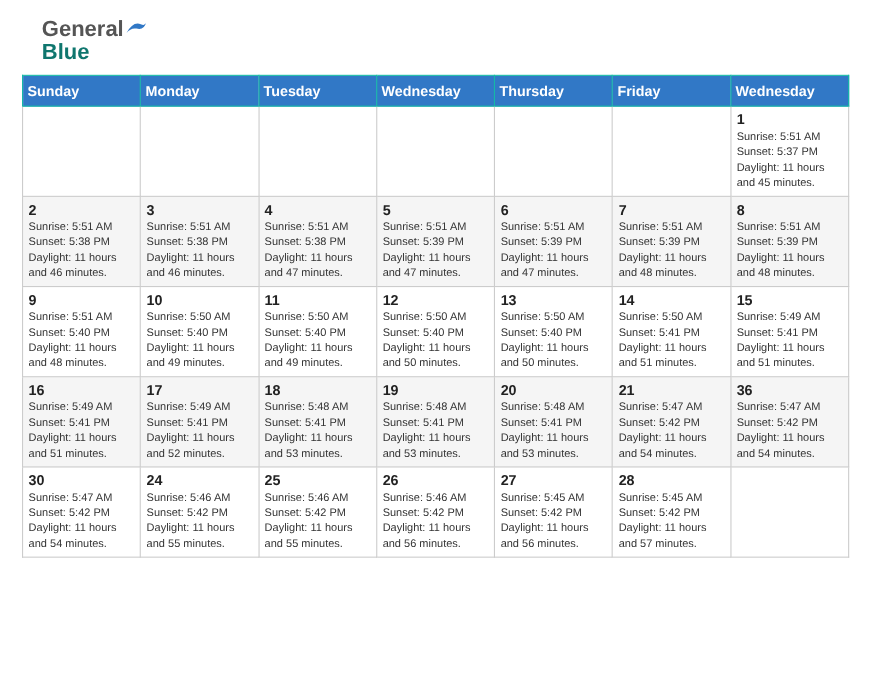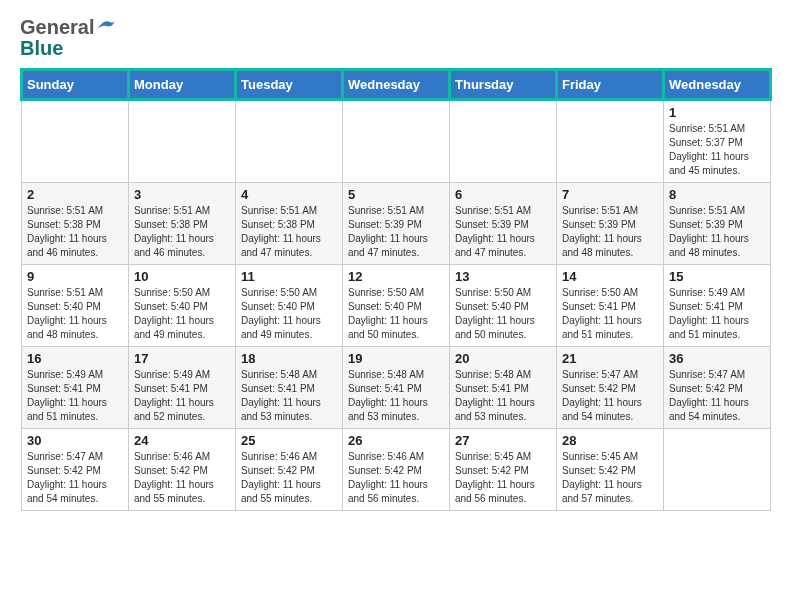--- a/index.html
+++ b/index.html
@@ -18,20 +18,21 @@
     .header {
       display: flex;
       align-items: flex-start;
       justify-content: space-between;
       margin-bottom: 6px;
     }
     .logo {
       display: flex;
       flex-direction: column;
       align-items: flex-start;
+      margin-left: 18px;
     }
     .title-block {
       text-align: right;
     }
     .calendar-title {
       font-size: 36px;
       font-weight: bold;
       color: #333;
       line-height: 1.1;
     }
@@ -45,21 +46,21 @@
       border-collapse: collapse;
       margin-top: 8px;
     }
     .calendar thead tr th {
       background: #3178c6;
       color: #fff;
       font-size: 13px;
       font-weight: bold;
       padding: 6px 4px;
       text-align: left;
-      border: 3px solid #14b8a6;
+      border: 1px solid #14b8a6;
     }
     .calendar tbody tr td {
       border: 1px solid #ccc;
       vertical-align: top;
       padding: 4px 5px;
       width: calc(100% / 7);
       min-height: 80px;
       font-size: 11px;
       color: #333;
       background: #fff;

